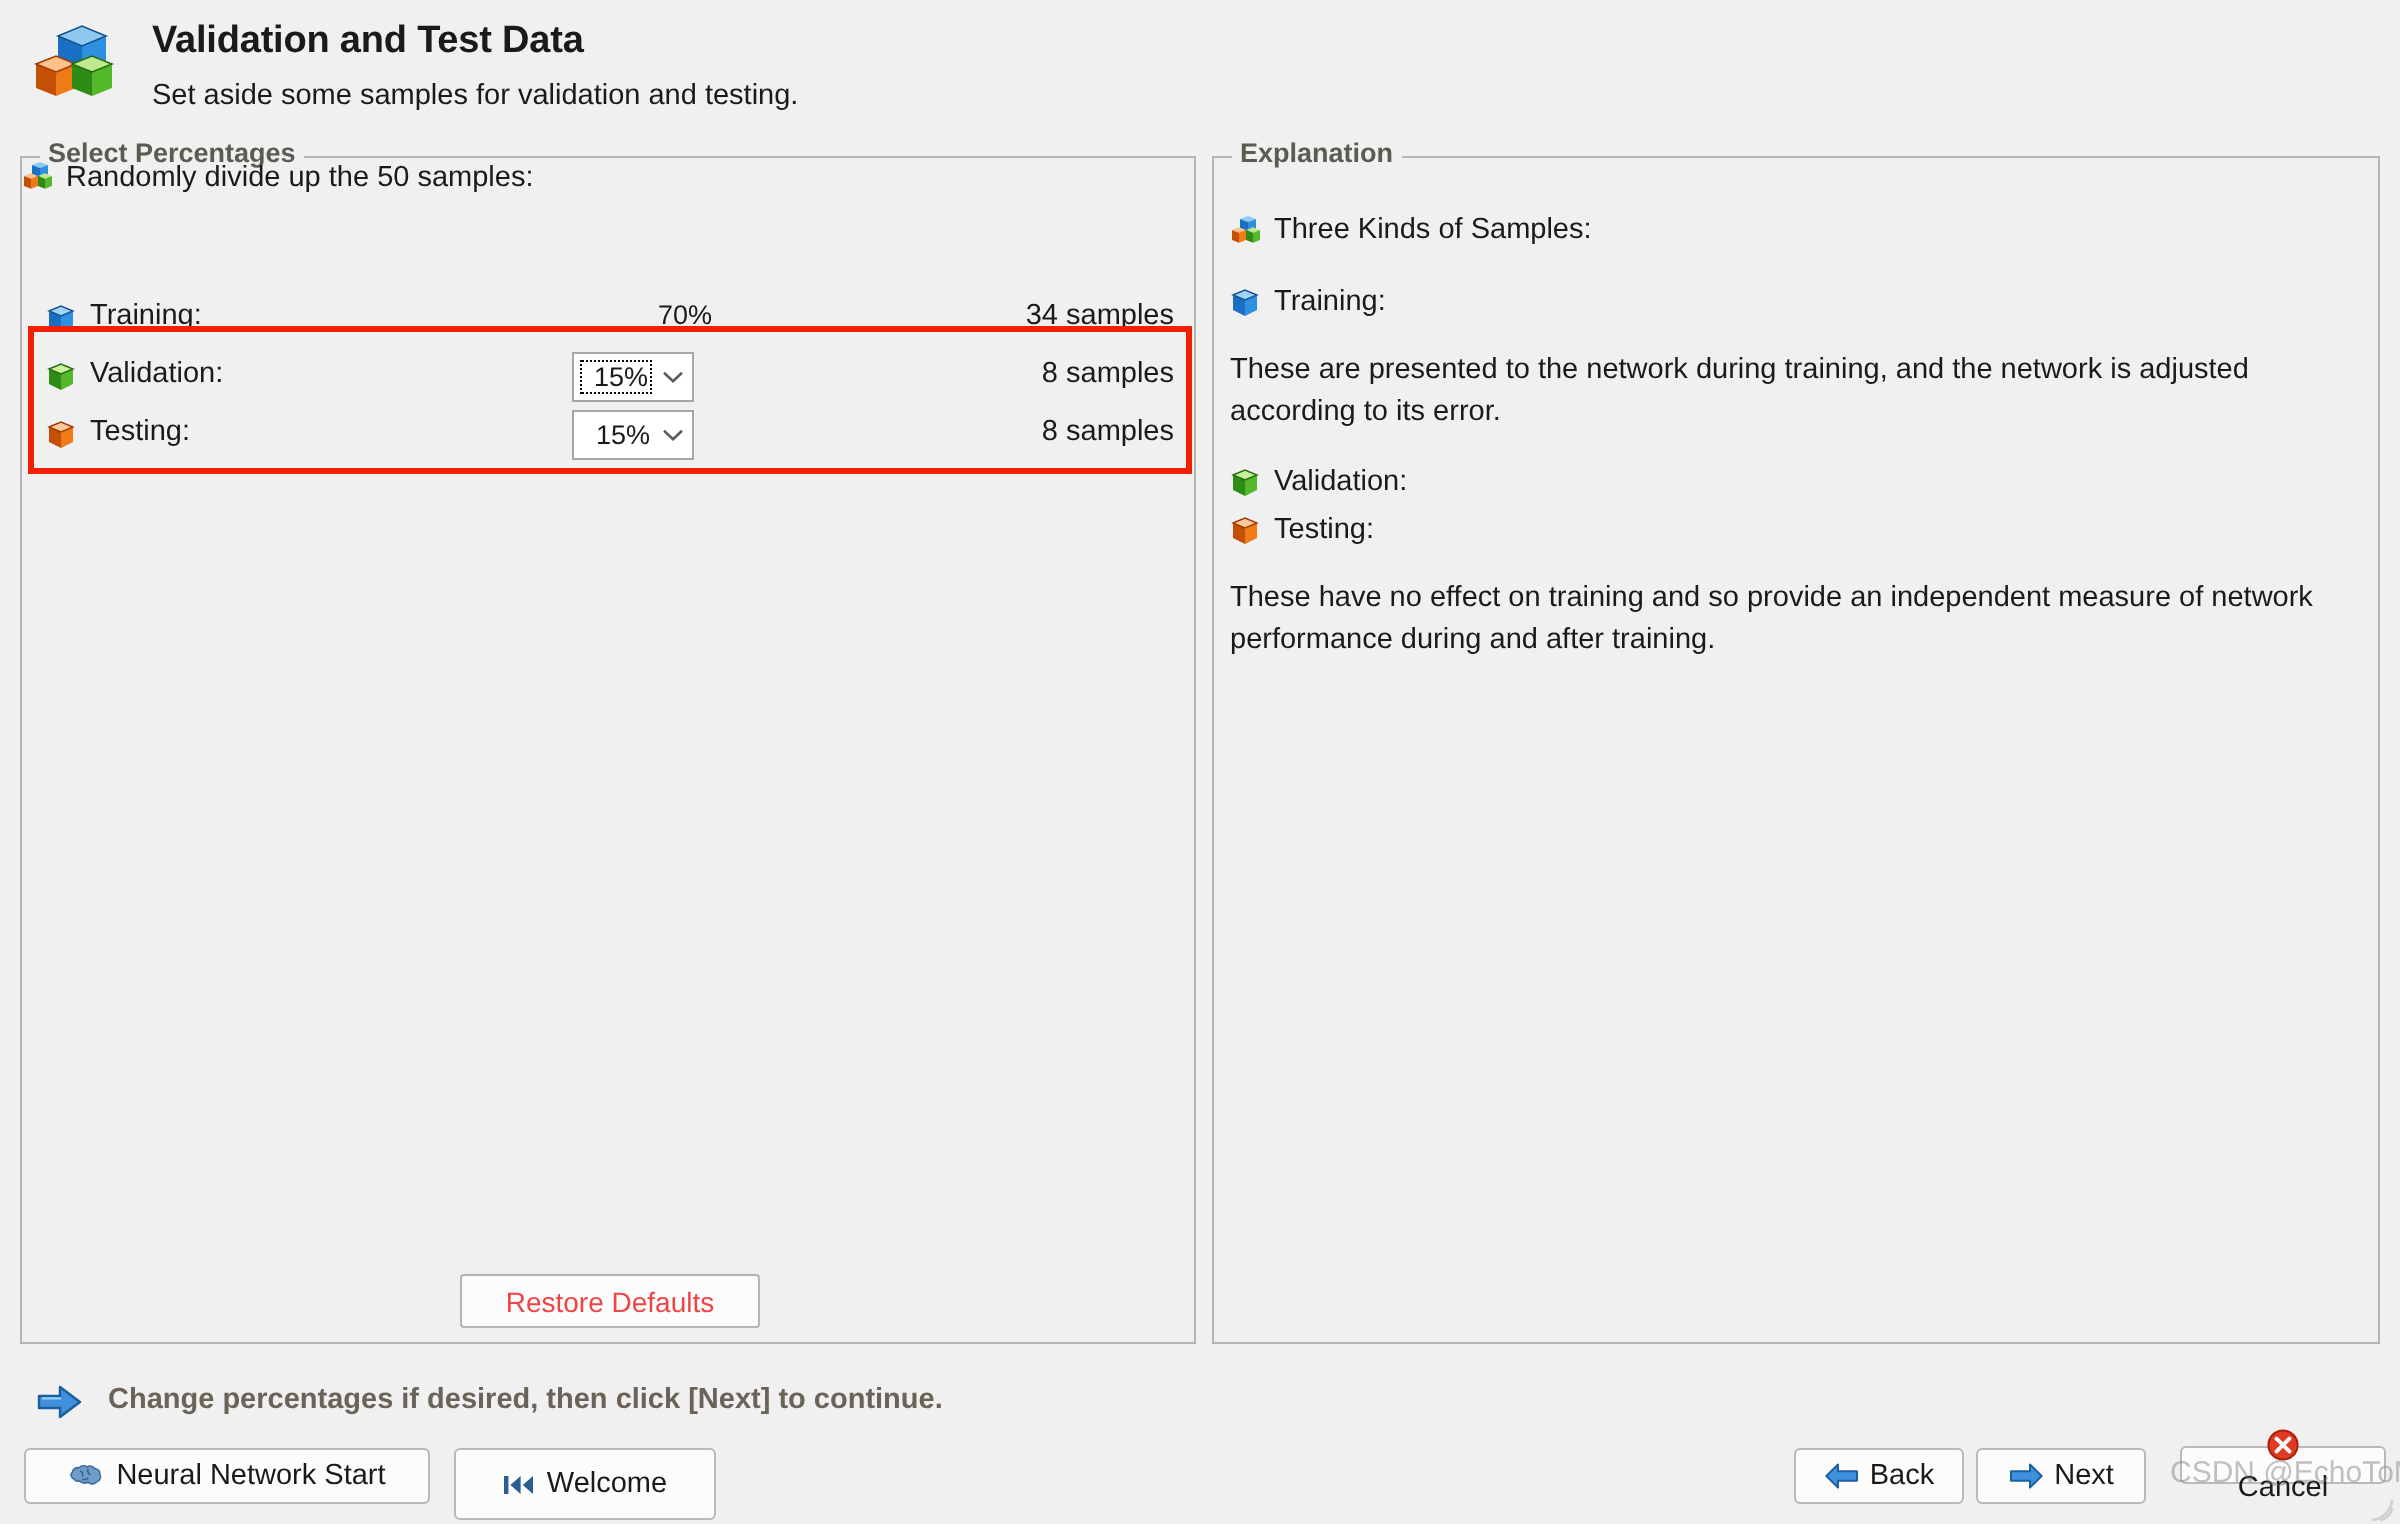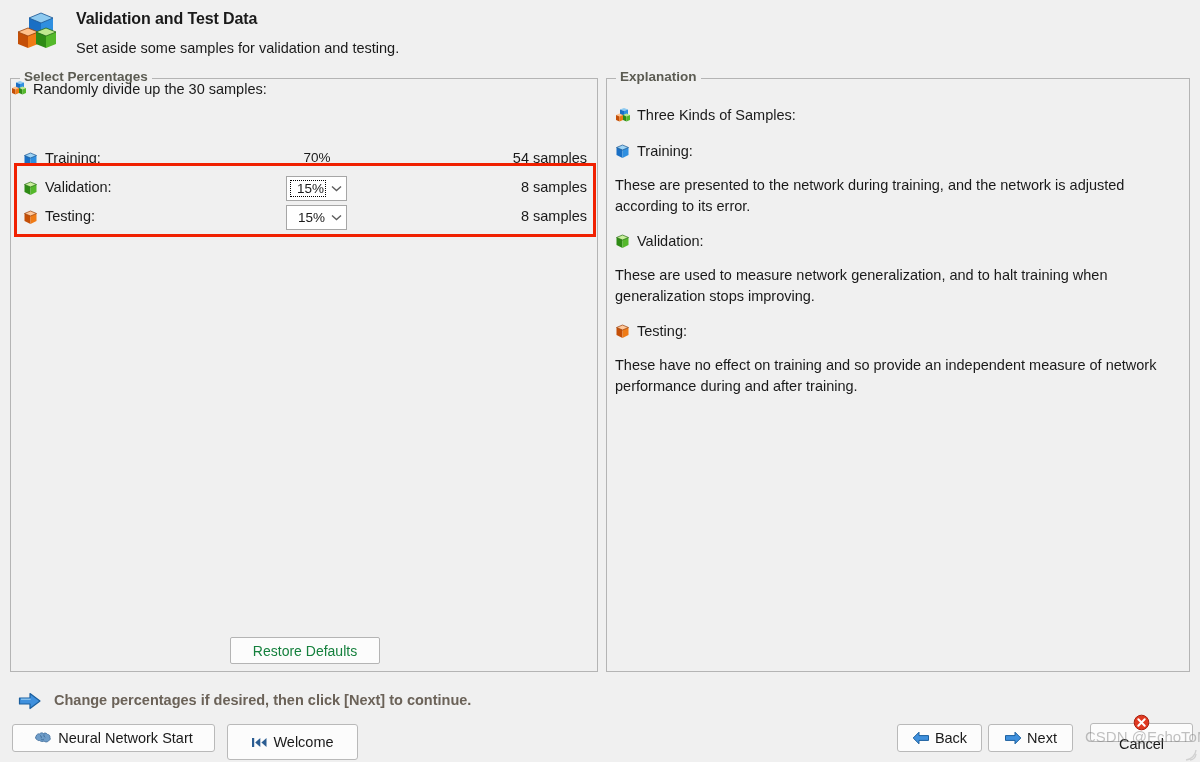--- a/index.html
+++ b/index.html
@@ -21,21 +21,21 @@
     position: absolute; left: 0; top: 0;
     width: 1200px; height: 66px;
     background: #f0f0f0;
   }
   #header-icon {
     position: absolute; left: 14px; top: 10px;
     width: 46px; height: 46px;
   }
   #header-title {
     position: absolute; left: 76px; top: 10px;
-    font-size: 16px; font-weight: bold; color: #1a1a1a;
+    font-size: 19px; font-weight: bold; color: #1a1a1a;
     letter-spacing: -0.1px;
   }
   #header-sub {
     position: absolute; left: 76px; top: 40px;
     font-size: 14.5px; color: #1a1a1a;
   }
 
   
   .groupbox {
     position: absolute;
@@ -62,21 +62,21 @@
   }
 
   .split-row { position: absolute; left: 12px; width: 564px; height: 29px; }
   .split-icon { position: absolute; left: 0; top: 5px; }
   .split-label {
     position: absolute; left: 22px; top: 3px;
     font-size: 14.5px; color: #1a1a1a;
   }
   .split-pct-static {
     position: absolute; left: 255px; top: 3px;
-    width: 78px; text-align: center;
+    width: 78px; text-align: right;
     font-size: 13.5px; color: #1a1a1a;
   }
   .split-samples {
     position: absolute; right: 0; top: 3px;
     font-size: 14.5px; color: #1a1a1a;
     text-align: right;
   }
 
   
   .combo {
@@ -116,21 +116,21 @@
   }
 
   #restore-btn {
     position: absolute;
     left: 219px; top: 558px;
     width: 150px; height: 27px;
     background: #fcfcfc;
     border: 1px solid #b4b4b4;
     border-radius: 2px;
     font-family: "Liberation Sans", sans-serif;
-    font-size: 14px; color: #15803d;
+    font-size: 14px; color: #ef4444;
     cursor: pointer;
   }
 
   
   #expl-body { position: absolute; left: 8px; top: 26px; right: 10px; }
   .expl-head { position: relative; margin-bottom: 2px; padding-left: 22px; min-height: 22px; }
   .expl-head .ehicon { position: absolute; left: 0; top: 3px; }
   .expl-head .ehtext { font-size: 14.5px; color: #1a1a1a; line-height: 21px; }
   .expl-para {
     font-size: 14.5px; color: #1a1a1a; line-height: 21px;
@@ -228,35 +228,35 @@
           <polygon points="5,1.5 5,6.5 9,8 9,3" fill="#1a6fc4"></polygon>
           <polygon points="9,3 9,8 13,6.5 13,1.5" fill="#2f8fe0"></polygon>
           <polygon points="1,7 4.5,5.6 8,7 4.5,8.4" fill="#ffc08a"></polygon>
           <polygon points="1,7 1,12 4.5,13.4 4.5,8.4" fill="#c44f07"></polygon>
           <polygon points="4.5,8.4 4.5,13.4 8,12 8,7" fill="#ef7b16"></polygon>
           <polygon points="8,7 11.5,5.6 15,7 11.5,8.4" fill="#bfe88f"></polygon>
           <polygon points="8,7 8,12 11.5,13.4 11.5,8.4" fill="#2e8b15"></polygon>
           <polygon points="11.5,8.4 11.5,13.4 15,12 15,7" fill="#54b82b"></polygon>
         </svg>
       </span>
-      <span id="divide-text">Randomly divide up the 30 samples:</span>
+      <span id="divide-text">Randomly divide up the 50 samples:</span>
     </div>
 
     <div class="split-row" id="row-training" style="top:68px;">
       <span class="split-icon">
         <svg width="15" height="15" viewBox="0 0 15 15">
           <polygon points="1.5,3.5 7.5,1 13.5,3.5 7.5,6" fill="#9fd4f5"></polygon>
           <polygon points="1.5,3.5 1.5,11 7.5,14 7.5,6" fill="#1a6fc4"></polygon>
           <polygon points="7.5,6 7.5,14 13.5,11 13.5,3.5" fill="#2f8fe0"></polygon>
           <polygon points="1.5,3.5 7.5,1 13.5,3.5 7.5,6" fill="none" stroke="#14518f" stroke-width="0.7"></polygon>
         </svg>
       </span>
       <span class="split-label">Training:</span>
       <span class="split-pct-static">70%</span>
-      <span class="split-samples">54 samples</span>
+      <span class="split-samples">34 samples</span>
     </div>
 
     <div class="split-row" id="row-validation" style="top:97px;">
       <span class="split-icon">
         <svg width="15" height="15" viewBox="0 0 15 15">
           <polygon points="1.5,3.5 7.5,1 13.5,3.5 7.5,6" fill="#c9ef9d"></polygon>
           <polygon points="1.5,3.5 1.5,11 7.5,14 7.5,6" fill="#2e8b15"></polygon>
           <polygon points="7.5,6 7.5,14 13.5,11 13.5,3.5" fill="#54b82b"></polygon>
           <polygon points="1.5,3.5 7.5,1 13.5,3.5 7.5,6" fill="none" stroke="#256c10" stroke-width="0.7"></polygon>
         </svg>
@@ -338,21 +338,20 @@
         <span class="ehicon">
           <svg width="15" height="15" viewBox="0 0 15 15">
             <polygon points="1.5,3.5 7.5,1 13.5,3.5 7.5,6" fill="#c9ef9d"></polygon>
             <polygon points="1.5,3.5 1.5,11 7.5,14 7.5,6" fill="#2e8b15"></polygon>
             <polygon points="7.5,6 7.5,14 13.5,11 13.5,3.5" fill="#54b82b"></polygon>
             <polygon points="1.5,3.5 7.5,1 13.5,3.5 7.5,6" fill="none" stroke="#256c10" stroke-width="0.7"></polygon>
           </svg>
         </span>
         <span class="ehtext">Validation:</span>
       </div>
-      <p class="expl-para">These are used to measure network generalization, and to halt training when generalization stops improving.</p>
 
       <div class="expl-head">
         <span class="ehicon">
           <svg width="15" height="15" viewBox="0 0 15 15">
             <polygon points="1.5,3.5 7.5,1 13.5,3.5 7.5,6" fill="#ffc89b"></polygon>
             <polygon points="1.5,3.5 1.5,11 7.5,14 7.5,6" fill="#c44f07"></polygon>
             <polygon points="7.5,6 7.5,14 13.5,11 13.5,3.5" fill="#ef7b16"></polygon>
             <polygon points="1.5,3.5 7.5,1 13.5,3.5 7.5,6" fill="none" stroke="#9a3c04" stroke-width="0.7"></polygon>
           </svg>
         </span>

